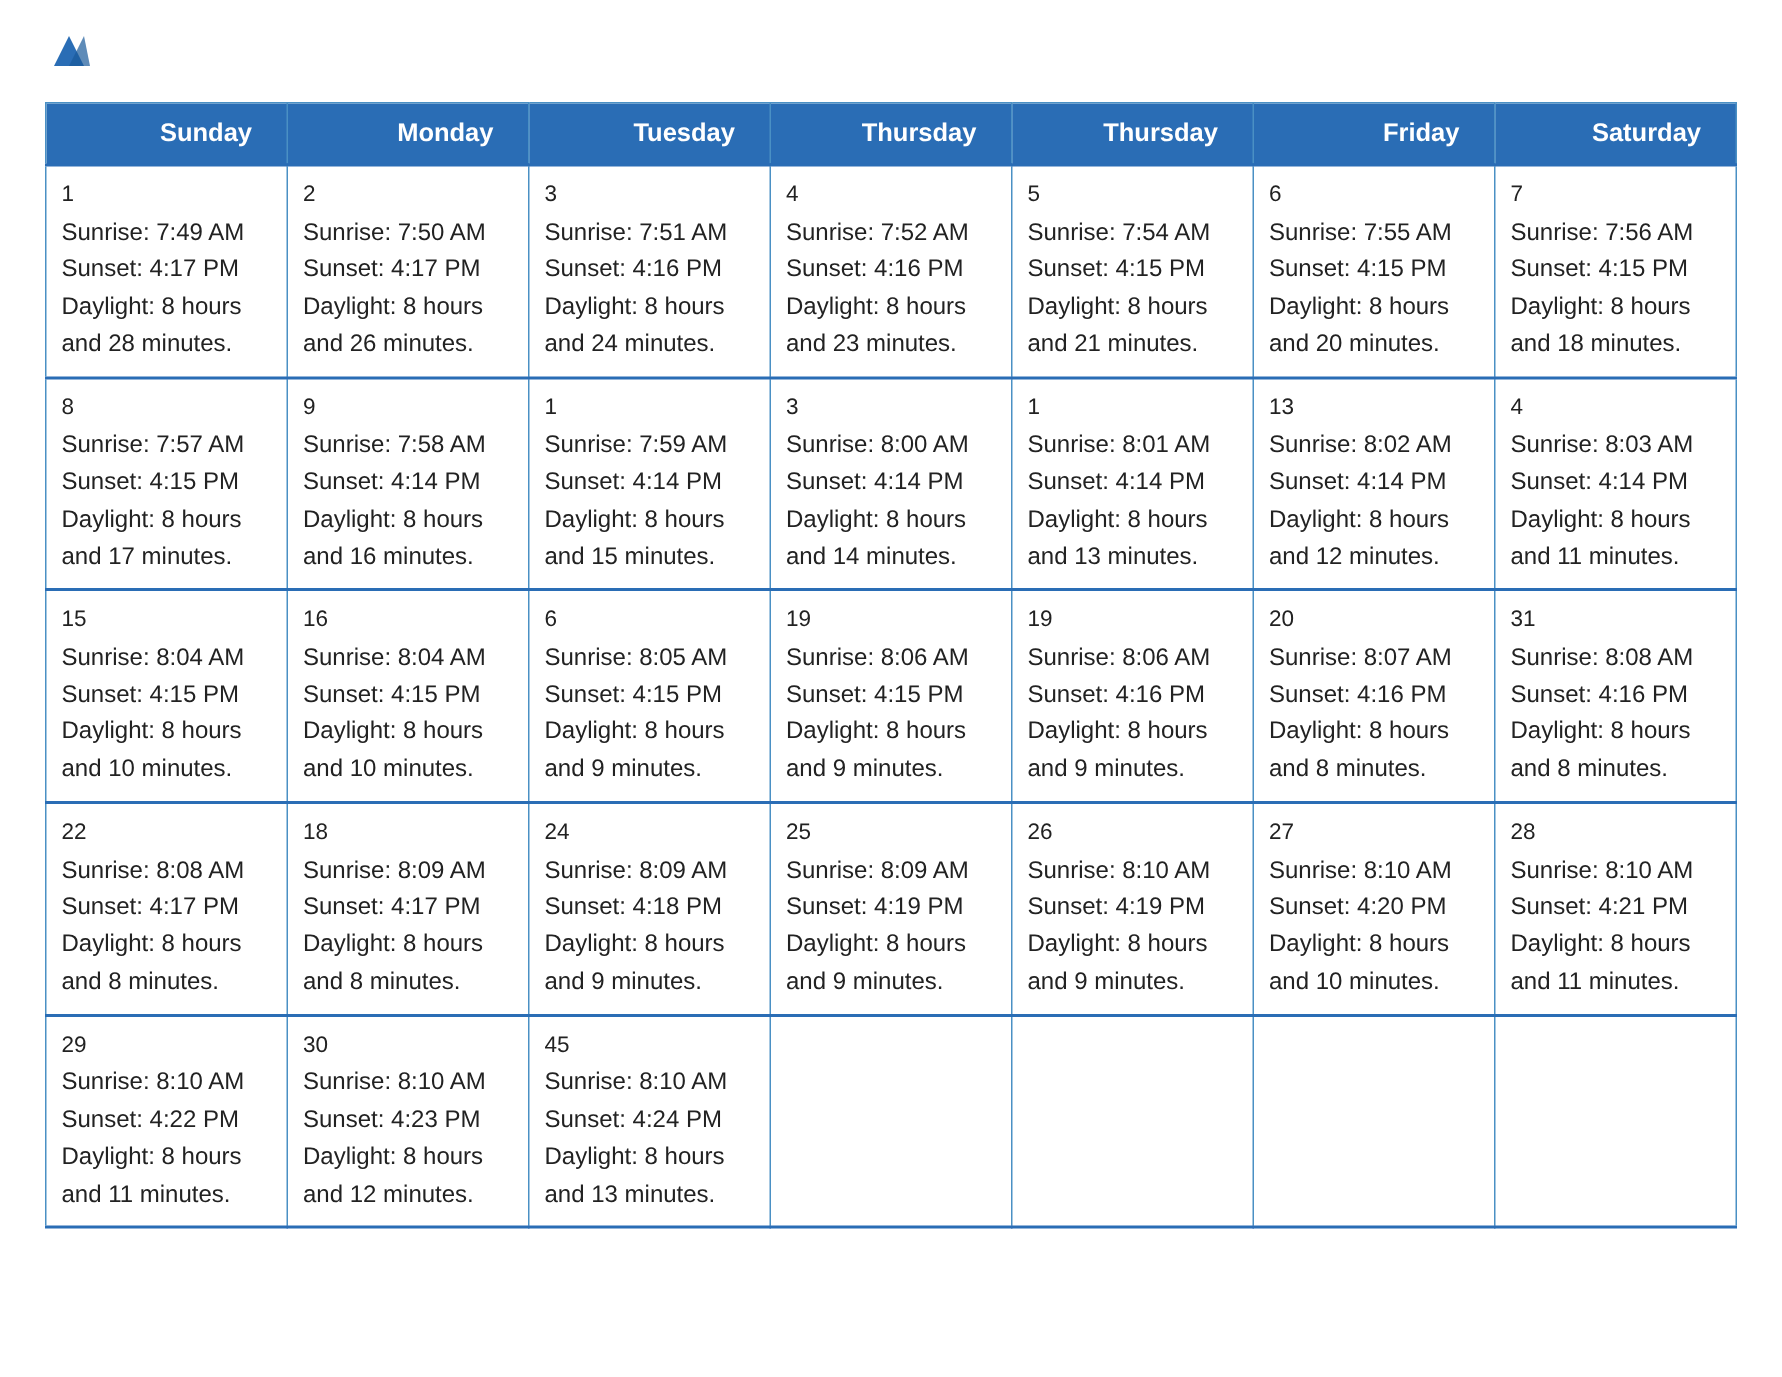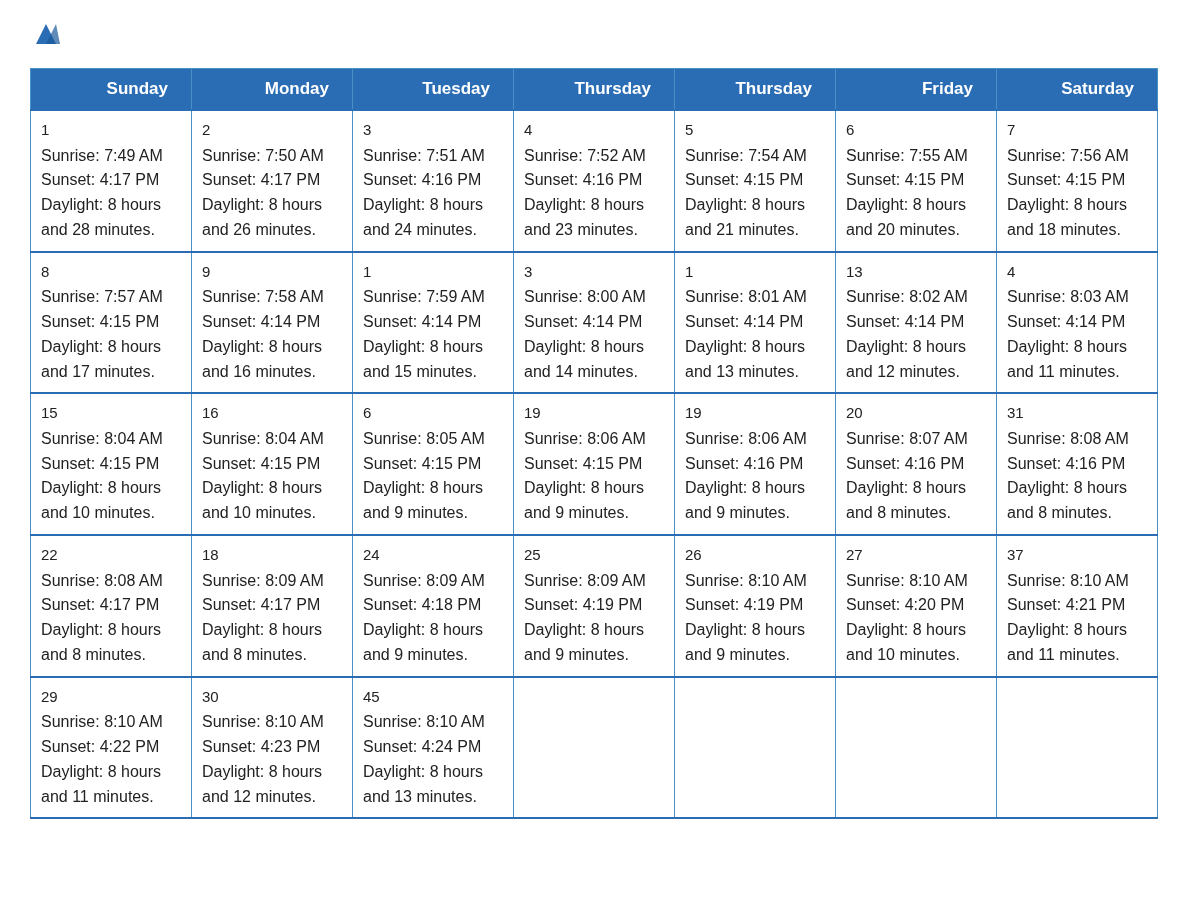--- a/index.html
+++ b/index.html
@@ -238,21 +238,21 @@
         </td>
         <td>
           <span class="day-num">26</span>
           <div class="day-info">Sunrise: 8:10 AM<br>Sunset: 4:19 PM<br>Daylight: 8 hours<br>and 9 minutes.</div>
         </td>
         <td>
           <span class="day-num">27</span>
           <div class="day-info">Sunrise: 8:10 AM<br>Sunset: 4:20 PM<br>Daylight: 8 hours<br>and 10 minutes.</div>
         </td>
         <td>
-          <span class="day-num">37</span>
+          <span class="day-num">28</span>
           <div class="day-info">Sunrise: 8:10 AM<br>Sunset: 4:21 PM<br>Daylight: 8 hours<br>and 11 minutes.</div>
         </td>
       </tr>
       <tr>
         <td>
           <span class="day-num">29</span>
           <div class="day-info">Sunrise: 8:10 AM<br>Sunset: 4:22 PM<br>Daylight: 8 hours<br>and 11 minutes.</div>
         </td>
         <td>
           <span class="day-num">30</span>

